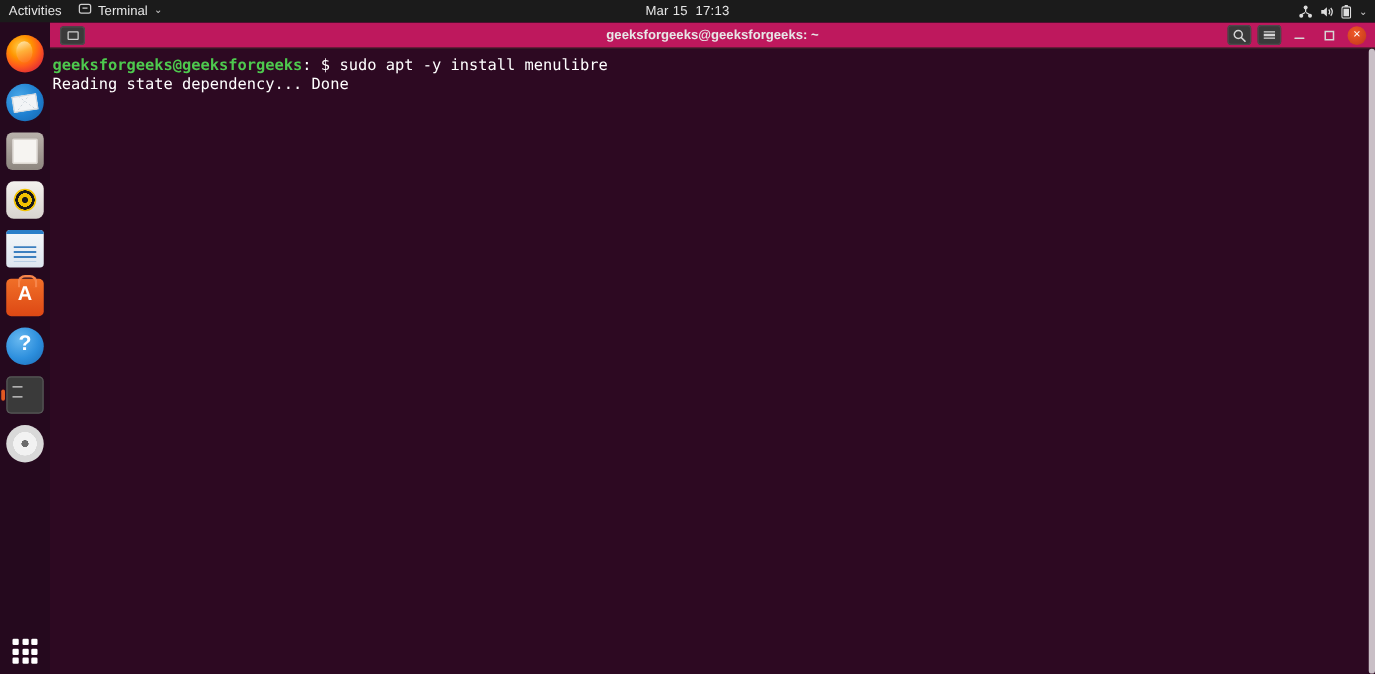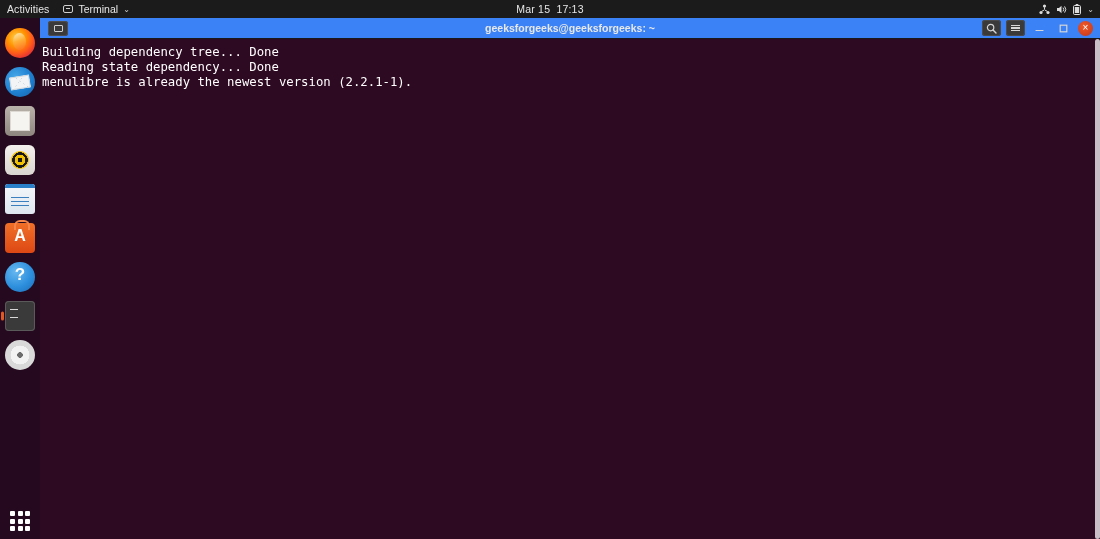--- a/index.html
+++ b/index.html
@@ -11,21 +11,21 @@
   }
 
   
   #topbar {
     position:absolute; top:0; left:0; width:1100px; height:18px;
     background:#1b1b1b; color:#e6e6e6;
     display:flex; align-items:center; font-size:10.5px;
   }
   #activities { padding:0 8px 0 7px; cursor:pointer; letter-spacing:.1px; }
   #appmenu {
-    display:flex; align-items:center; gap:5px;
+    display:flex; gap:5px;
     padding:0 6px; cursor:pointer;
   }
   #appmenu .tico {
     width:10px; height:8px; border:1px solid #cfcfcf; border-radius:2px;
     position:relative;
   }
   #appmenu .tico:after{
     content:""; position:absolute; left:1.5px; top:1.5px;
     width:4px; height:1px; background:#cfcfcf;
   }
@@ -92,21 +92,21 @@
   .ic-term:after{content:"";position:absolute;left:5px;top:8px;width:8px;height:1.5px;background:#d8d8d8;
     box-shadow:2px 4px 0 -0.5px #d8d8d8, 0 8px 0 0 #d8d8d8;}
   .ic-disc{background:radial-gradient(circle,#6b6b6b 0 13%,#f2f2f2 14% 44%,#d9d9d9 45% 88%,#bdbdbd 89% 100%);border-radius:50%;}
 
   
   #win {
     position:absolute; top:18px; left:40px; width:1060px; height:521px;
     background:#2d0922; overflow:hidden;
   }
   #titlebar {
-    height:21px; background:#3b82f6;
+    height:21px; background:#be185d;
     display:flex; align-items:center; position:relative;
     border-bottom:1px solid #1a1a1a;
   }
   #newtab {
     width:20px; height:15px; margin-left:8px; border-radius:3px;
     background:#3a3a3a; box-shadow:inset 0 0 0 1px #4d4d4d;
     display:flex; align-items:center; justify-content:center; cursor:pointer;
   }
   #newtab span{ width:9px;height:7px;border:1px solid #cfcfcf;border-radius:1px;display:block; }
   #wintitle {
@@ -254,21 +254,20 @@
             <rect x="2.2" y="2.2" width="6.6" height="6.6" fill="none" stroke="#d6d6d6" stroke-width="1.2"></rect>
           </svg>
       </div>
       <div class="wbtn close">
         <span>×</span>
       </div>
     </div>
   </div>
 
   <div id="termbody">
-    <div class="line">Building dependency tree... Done</div>
+    <div class="line"><span class="user">geeksforgeeks@geeksforgeeks</span><span>: $ </span><span>sudo apt -y install menulibre</span></div>
     <div class="line">Reading state dependency... Done</div>
-    <div class="line">menulibre is already the newest version (2.2.1-1).</div>
 
     <div id="scrollbar">
       <div id="scrollthumb" style="height:500px;"></div>
     </div>
   </div>
 </div>
 
 </body></html>

